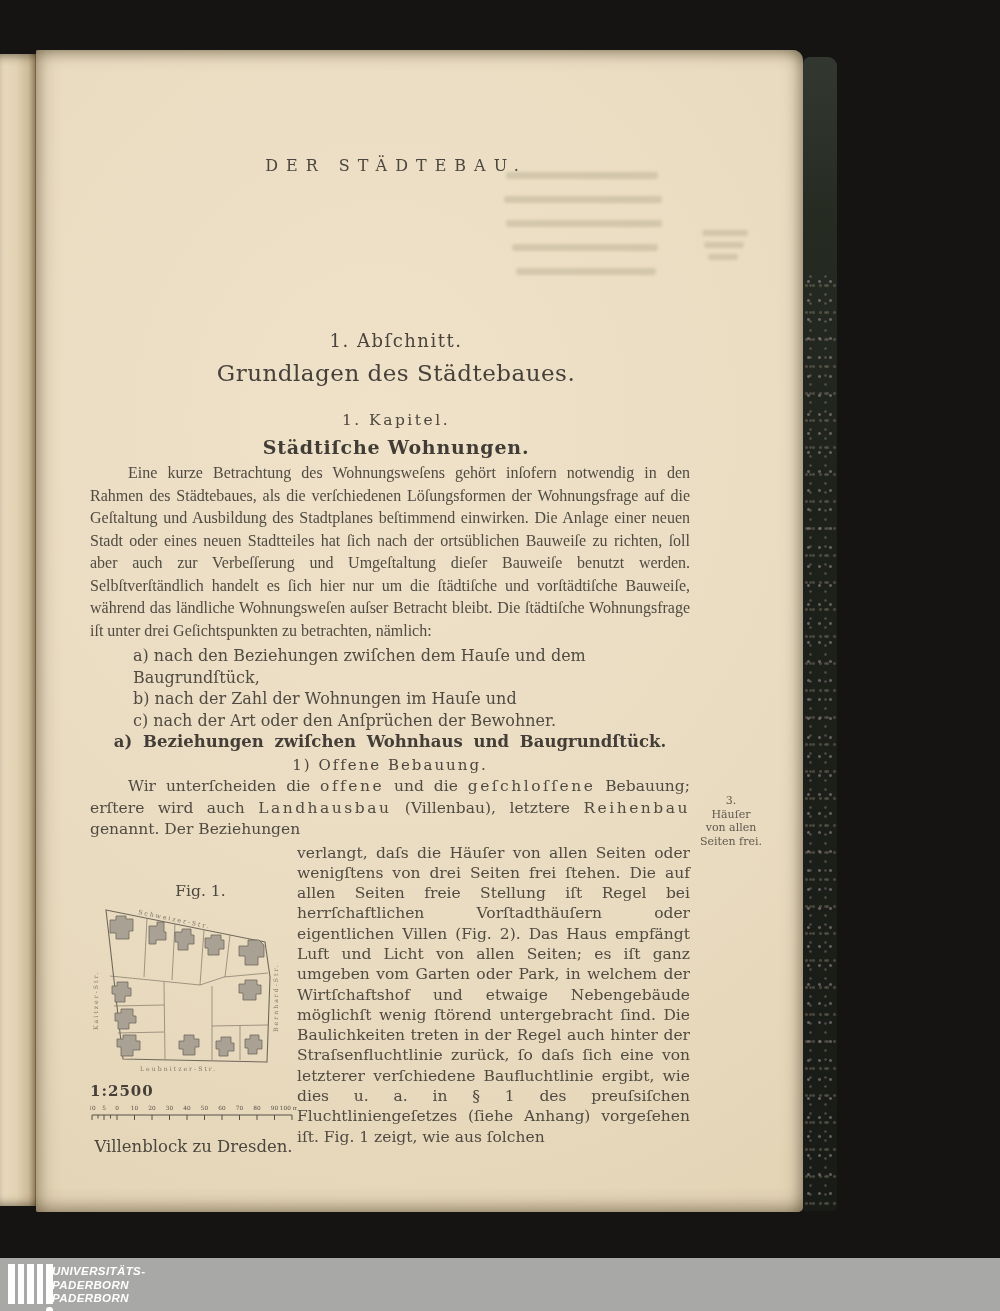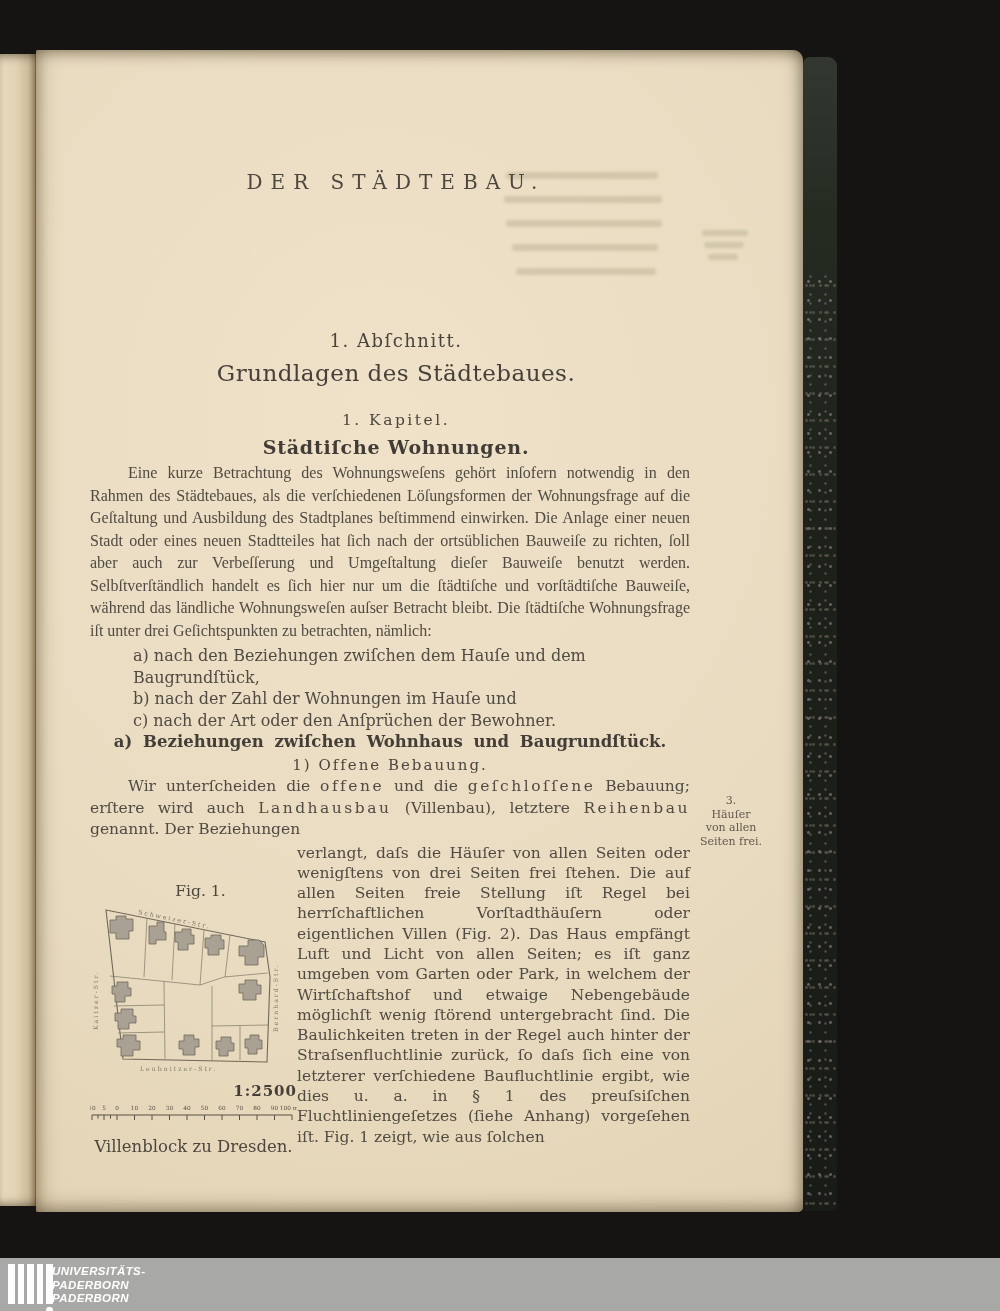--- a/index.html
+++ b/index.html
@@ -19,42 +19,42 @@
   .binding .marble{position:absolute;left:0;right:0;top:215px;bottom:0;border-radius:0 0 4px 3px;opacity:.8;
     background-image:
       radial-gradient(circle,rgba(189,170,186,.55) 0 1px,transparent 1.9px),
       radial-gradient(circle,rgba(150,138,116,.45) 0 1px,transparent 2.1px),
       radial-gradient(circle,rgba(205,190,205,.35) 0 .8px,transparent 1.7px);
     background-size:11px 19px,7px 27px,15px 9px;}
   
   .bleed{position:absolute;filter:blur(1.7px);background:rgba(152,146,116,.30);height:7px;border-radius:3px;}
   
   .centerband{position:absolute;left:100px;width:520px;text-align:center;}
-  .running-title{top:120px;font-size:20px;letter-spacing:8px;color:#4c473e;}
+  .running-title{top:106px;font-size:16px;letter-spacing:8px;color:#4c473e;}
   .h-abschnitt{top:280px;font-size:18px;letter-spacing:1.5px;color:#49443c;}
   .h-grundlagen{top:310px;font-size:23px;letter-spacing:.5px;color:#45403a;}
   .h-kapitel{top:361px;font-size:15.5px;letter-spacing:2.5px;color:#4c473e;}
   .h-staedtische{top:386px;font-size:19px;font-weight:bold;letter-spacing:.8px;color:#413c35;}
   
   .body-text{position:absolute;left:54px;top:412px;width:600px;font-size:16px;line-height:22.5px;
              text-align:justify;color:#504b42;}
   .body-text p{margin:0;}
   .p1{text-indent:38px;font-family:Liberation Serif, serif;}
   .list{margin-top:3px;line-height:21.5px;}
   .list div{padding-left:43px;text-align:left;}
   .h-a{margin-top:14px;text-align:center;font-weight:bold;font-size:16.5px;word-spacing:5px;color:#433e37;}
   .h-offene{margin-top:10px;text-align:center;font-size:15px;letter-spacing:2px;color:#4c473e;}
   .p2-intro{margin-top:6px;text-indent:38px;font-size:15.5px;line-height:21.5px;}
   .sperr{letter-spacing:2.5px;}
   .fig-row{display:flex;margin-top:2px;}
   .figure-block{width:207px;flex:none;}
   .p2-cont{flex:1;margin-left:14px;font-size:15.5px;line-height:20.3px;text-align:justify;}
   .fig-label{text-align:center;font-size:15.5px;padding-left:14px;height:22px;color:#4c473e;margin-top:37px;}
   .map-svg{display:block;}
-  .scale-label{text-align:right;font-weight:bold;font-size:15px;letter-spacing:1px;margin-top:6px;color:#453f37;}
+  .scale-label{text-align:left;font-weight:bold;font-size:15px;letter-spacing:1px;margin-top:6px;color:#453f37;}
   .fig-caption{text-align:center;font-size:16.5px;margin-top:3px;color:#4c473e;}
   
   .margin-note{position:absolute;left:652px;top:744px;width:86px;text-align:center;
                font-size:11px;line-height:13.5px;color:#5e584d;}
   
   .map-outline{fill:none;stroke:#6e685a;stroke-width:1.1;}
   .parcel{fill:none;stroke:#7d7667;stroke-width:.7;}
   .house{fill:#a9a294;stroke:#6e685a;stroke-width:.8;}
   .street-text{font-family:"DejaVu Serif",serif;font-size:6.2px;letter-spacing:2px;fill:#7d7667;}
   .ruler{stroke:#555046;stroke-width:1;}

